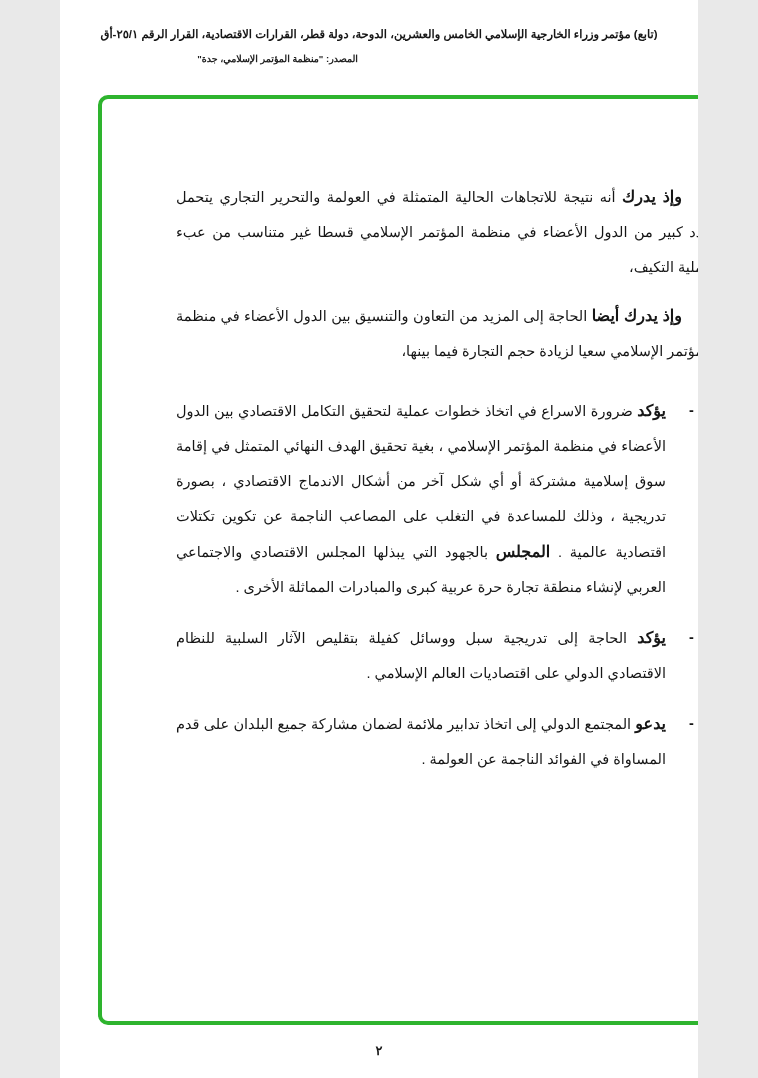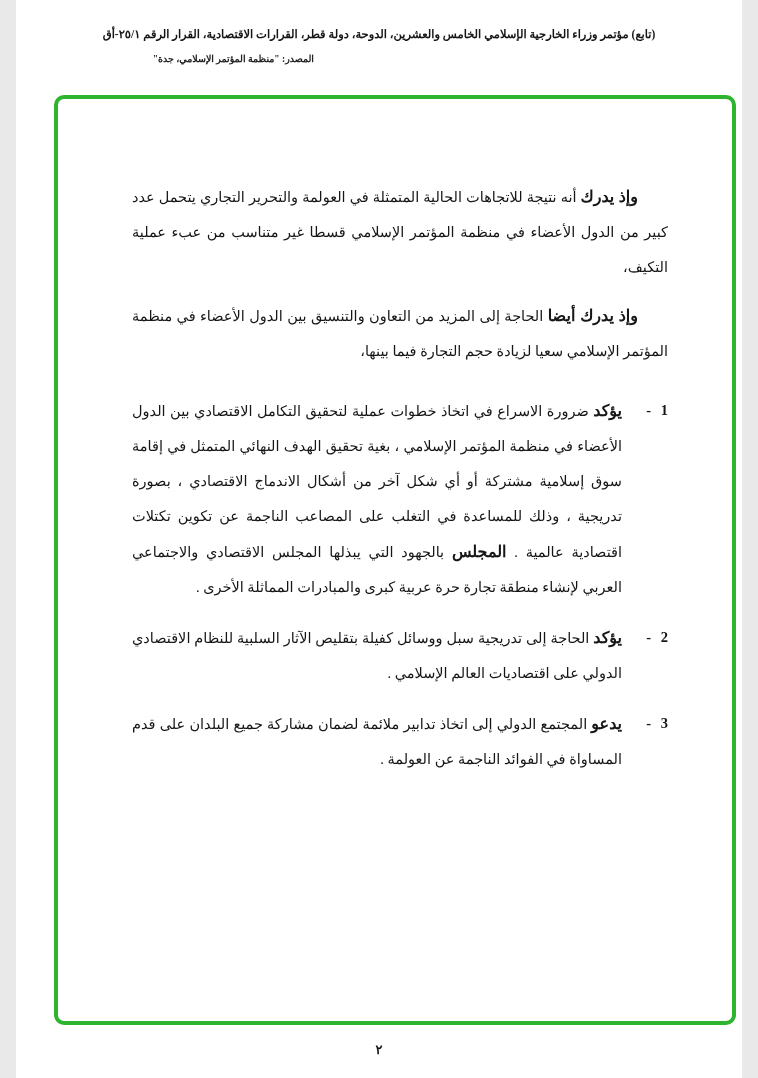--- a/index.html
+++ b/index.html
@@ -1,24 +1,24 @@
 <!DOCTYPE html>
 <html lang="ar"><head>
 <meta charset="utf-8">
 <style>
   * { box-sizing: border-box; }
   html, body { margin: 0; padding: 0; }
   body { background: #e9e9e9; }
   .page {
     position: relative;
-    width: 726px;
+    width: 638px;
     height: 1078px;
     margin: 0 auto;
     background: #ffffff;
-    font-family: Liberation Serif, serif;
+    font-family: Liberation Sans, sans-serif;
     color: #161616;
     overflow: hidden;
   }
   .header-line {
     position: absolute;
     top: 27px; left: 20px; right: 20px;
     direction: rtl;
     text-align: center;
     font-size: 11.5px;
     font-weight: bold;

